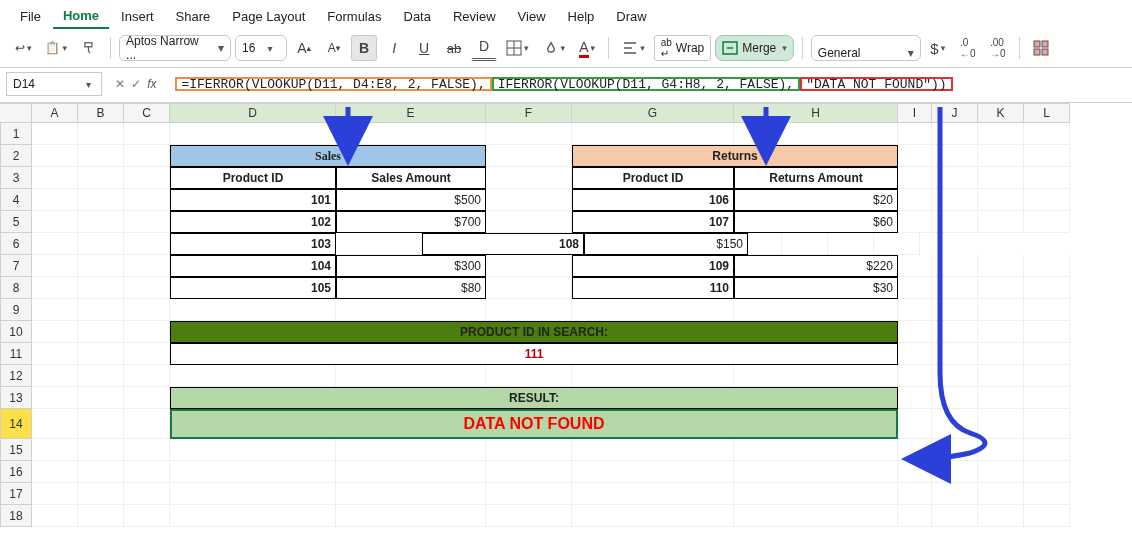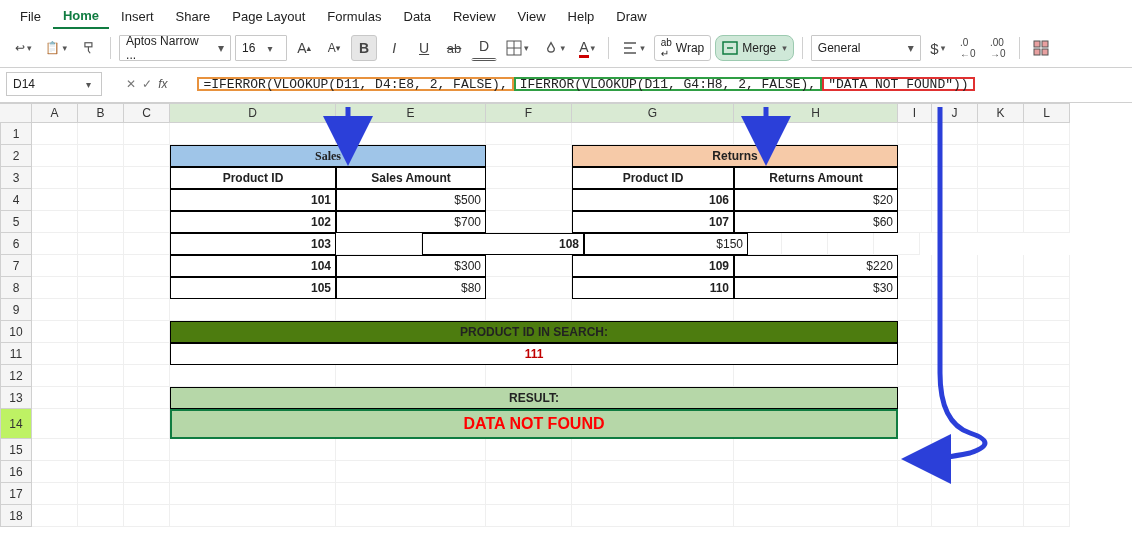--- a/index.html
+++ b/index.html
@@ -22,39 +22,39 @@
 }
 .tbtn, .tdrop {
   display: inline-flex; align-items: center; justify-content: center;
   height: 26px; min-width: 26px; padding: 0 4px;
   border: 1px solid transparent; border-radius: 3px; color: #444;
 }
 .tbtn.active { background:#e6e6e6; border-color:#c8c8c8; }
 .sep { width:1px; height:22px; background:#d0d0d0; margin:0 4px; }
 .font-box, .size-box, .numfmt-box {
   display:flex; align-items:center; height:26px;
-  border:1px solid #c8c8c8; border-radius:1px; background:#fff;
+  border:1px solid #c8c8c8; border-radius:6px; background:#fff;
 }
 .font-box span, .numfmt-box span { padding: 0 6px; font-size:12px; }
 .font-box { width:112px; }
 .size-box { width:52px; }
 .size-box span { padding:0 6px; }
-.numfmt-box { width:110px; }
+.numfmt-box { width:110px;align-items:flex-end; }
 .chev { font-size:10px; color:#555; padding-right:4px; }
 .caret { font-size:9px; margin-left:2px; color:#555; }
 .wrap-group, .merge-group {
   display:flex; align-items:center; height:26px; border:1px solid #c8c8c8;
   border-radius:3px; padding:0 6px; gap:4px;
 }
 .merge-group.active { background:#cfe8d8; border-color:#9ccab0;border-radius:8px; }
 .strike { text-decoration: line-through; }
 .underline { text-decoration: underline; }
 
 .fxrow {
-  display:flex; align-items:center; gap:18px; padding:4px 6px 6px 6px;
+  display:flex; align-items:center; gap:7px; padding:4px 6px 6px 6px;
   border-bottom:1px solid #d0d0d0; position:relative;
 }
 .namebox {
   width:96px; height:24px; display:flex; align-items:center;
   border:1px solid #c8c8c8; padding:0 6px; font-size:12px; background:#fff;
 }
 .namebox .chev { margin-left:auto; }
 .fxicons { display:flex; align-items:center; gap:6px; padding:0 6px; color:#777; }
 .fxlabel { font-style:italic; color:#555; padding-right:4px; }
 .formula-bar {
@@ -75,21 +75,21 @@
   display:flex; align-items:center; justify-content:center; font-size:12px; color:#333;
 }
 .ch.sel { background:#d9ead3; }
 .grid-body { position:relative; }
 .row { display:flex; height:22px; }
 .row.tall { height:30px; }
 .rh {
   width:32px; border:1px solid #d0d0d0; border-top:none; background:#f5f5f5;
   display:flex; align-items:center; justify-content:center; font-size:12px; color:#333;
 }
-.rh.sel { background:#bef264; }
+.rh.sel { background:#fde047; }
 .cell {
   border:1px solid #efefef; border-top:none; border-left:none;
   display:flex; align-items:center; padding:0 4px;
   overflow:hidden; white-space:nowrap;
 }
 
 .cA{width:46px}.cB{width:46px}.cC{width:46px}
 .cD{width:166px}.cE{width:150px}
 .cF{width:86px}
 .cG{width:162px}.cH{width:164px}

